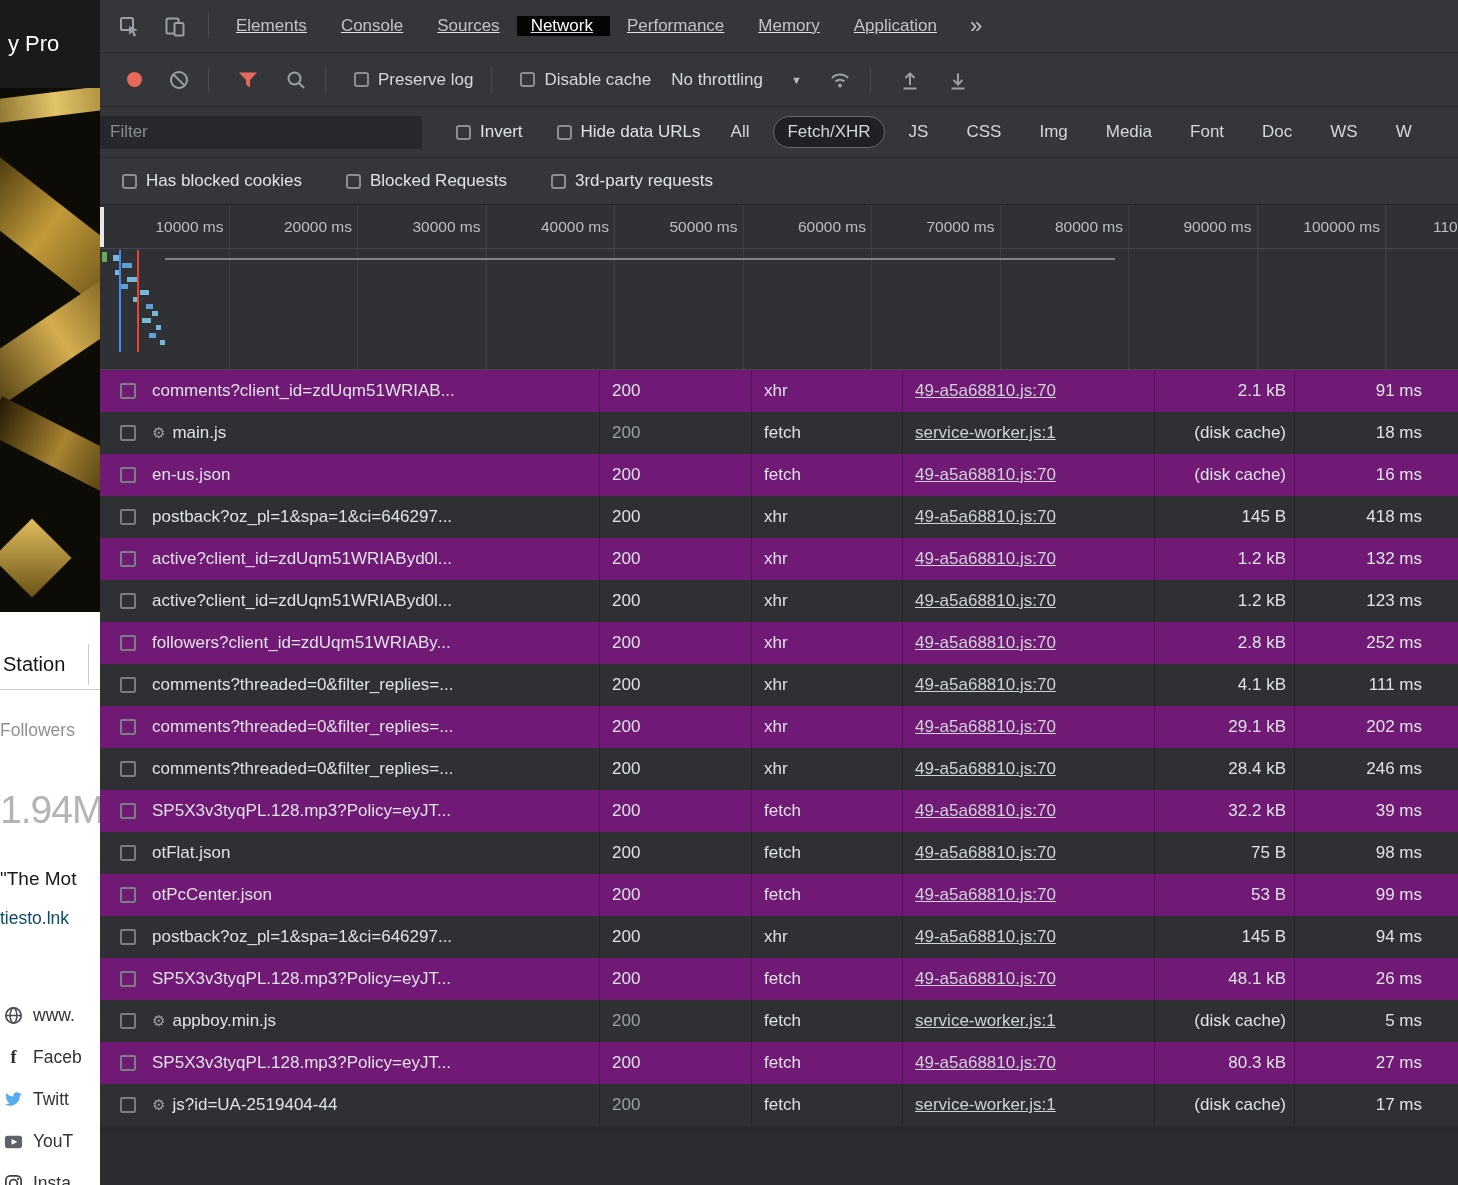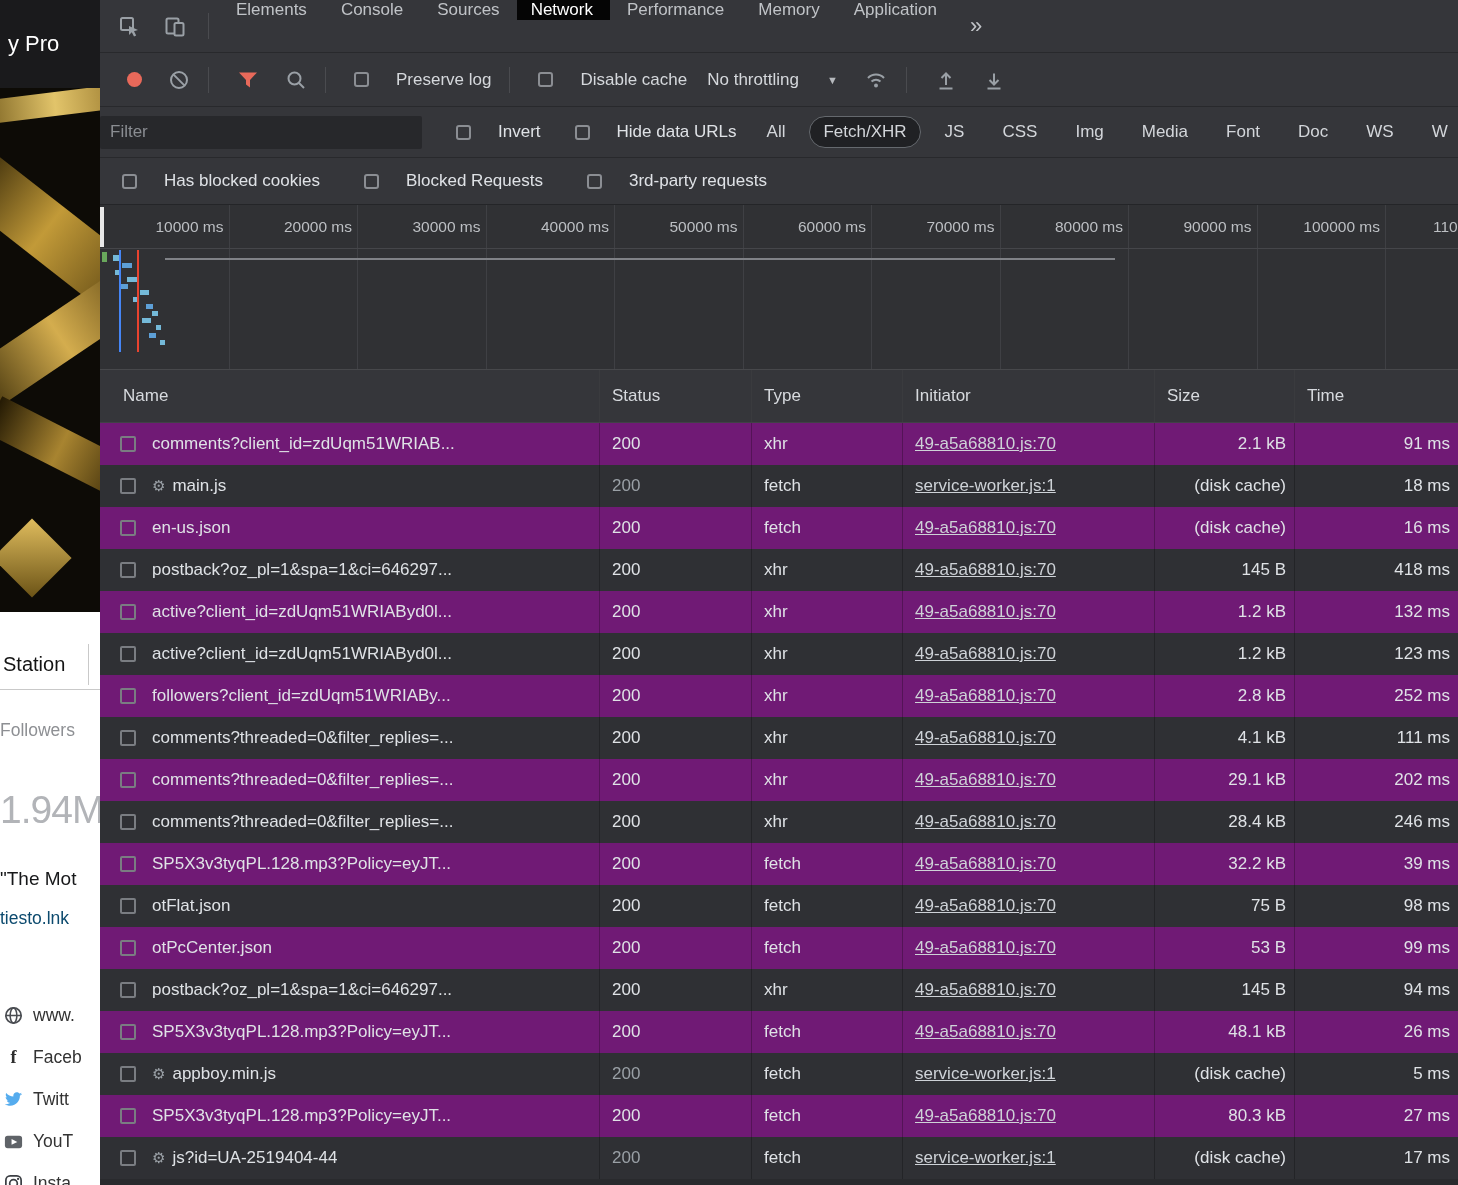--- a/index.html
+++ b/index.html
@@ -28,29 +28,29 @@
   .ps-social { position:absolute; left:2px; top:994px; width:120px; }
   .soc-item { height:42px; display:flex; align-items:center; gap:9px; font-size:17.5px; color:#333; white-space:nowrap; }
   .soc-icon { width:22px; height:22px; display:inline-flex; align-items:center; justify-content:center; flex:0 0 22px; }
 
   
   .devtools { position:absolute; left:100px; top:0; width:1358px; height:1185px; background:#2b2c2f; color:#dfe2e6; font-size:17px; }
   .vsep { width:1px; height:26px; background:#4a4b4f; align-self:center; margin:0 10px; }
 
   .tabbar { height:53px; background:#35363a; border-bottom:1px solid #28292c; display:flex; align-items:stretch; padding-left:6px; }
   .ticon { width:46px; display:flex; align-items:center; justify-content:center; cursor:pointer; }
-  .tabs { display:flex; align-items:flex-start; }
+  .tabs { display:flex; align-items:center;text-decoration:underline; }
   .tab { padding:0 17px; display:flex; align-items:center; color:#c0c3c7; cursor:pointer; white-space:nowrap; }
   .tab.active { background:#050505; color:#fff;padding-left:14px; }
   .more-tabs { display:flex; align-items:center; padding:0 16px; color:#c0c3c7; font-size:22px; cursor:pointer; }
 
   .toolbar { height:54px; background:#35363a; border-bottom:1px solid #28292c; display:flex; align-items:center; color:#d5d8dc; }
   .record { width:15px; height:15px; border-radius:50%; background:#e8695a; margin-left:27px; flex:0 0 15px; cursor:pointer; }
   .tbicon { margin-left:26px; display:flex; align-items:center; cursor:pointer; }
-  .cb { display:flex; align-items:center; gap:27px; cursor:pointer; white-space:nowrap; }
+  .cb { display:flex; align-items:center; gap:9px; cursor:pointer; white-space:nowrap; }
   .box { width:15px; height:15px; border:2px solid #8b8e93; border-radius:3px; flex:0 0 15px; }
   .ml18 { margin-left:18px; } .ml26 { margin-left:26px; }
   .throttle { display:flex; align-items:center; gap:28px; margin-left:20px; cursor:pointer; }
   .dd-arrow { font-size:11px; color:#b6b9bd; }
 
   .filterrow { height:51px; background:#35363a; border-bottom:1px solid #28292c; display:flex; align-items:center; padding-left:0; overflow:hidden; }
   .filter-input { width:322px; height:33px; background:#27282b; border:none; border-radius:2px; color:#dfe2e6;
                   padding:0 10px; font-size:17px; font-family:"Liberation Sans", sans-serif; outline:none; flex:0 0 322px; }
   .filter-input::placeholder { color:#8a8d92; }
   .filterrow .cb { margin-left:34px; }
@@ -79,21 +79,21 @@
 
   .tbody { height:762px; background:#292a2d; overflow:hidden; }
   .trow { display:grid; grid-template-columns:500px 152px 151px 252px 140px 163px; height:42px; align-items:stretch;
           background:#701a75; cursor:default; }
   .trow.alt { background:#2f3034; }
   .c { display:flex; align-items:center; padding-left:12px; overflow:hidden; white-space:nowrap;
        border-right:1px solid rgba(0,0,0,0.25); }
   .c-name { padding-left:20px; }
   .c-size, .c-time { justify-content:flex-end; padding-left:0; }
   .c-size { padding-right:8px; }
-  .c-time { padding-right:8px; border-right:none; }
+  .c-time { padding-right:36px; border-right:none; }
   .rowbox { width:16px; height:16px; border:2px solid #7a7d82; border-radius:2px; margin-right:16px; flex:0 0 16px; cursor:pointer; }
   .gear { color:#9aa0a6; margin-right:7px; font-size:15px; }
   .nm { overflow:hidden; }
   .dim { color:#9aa0a6; }
   .ilink { text-decoration:underline; color:#ced2d7; cursor:pointer; overflow:hidden; }
 
   svg { display:block; }
 </style>
 </head>
 <body>
@@ -332,28 +332,20 @@
         <div class="grid" style="left: 385.5px;"></div>
         <div class="grid" style="left: 514px;"></div>
         <div class="grid" style="left: 642.5px;"></div>
         <div class="grid" style="left: 771px;"></div>
         <div class="grid" style="left: 899.5px;"></div>
         <div class="grid" style="left: 1028px;"></div>
         <div class="grid" style="left: 1156.5px;"></div>
         <div class="grid" style="left: 1285px;"></div>
       </div>
 
-    <div class="thead">
-      <div class="hc">Name</div>
-      <div class="hc">Status</div>
-      <div class="hc">Type</div>
-      <div class="hc">Initiator</div>
-      <div class="hc">Size</div>
-      <div class="hc">Time</div>
-    </div>
 
     <div class="tbody">
         <div class="trow">
           <div class="c c-name">
             <span class="rowbox"></span>
             <span class="nm">comments?client_id=zdUqm51WRIAB...</span>
           </div>
           <div class="c c-status">200</div>
           <div class="c c-type">xhr</div>
           <div class="c c-init">

